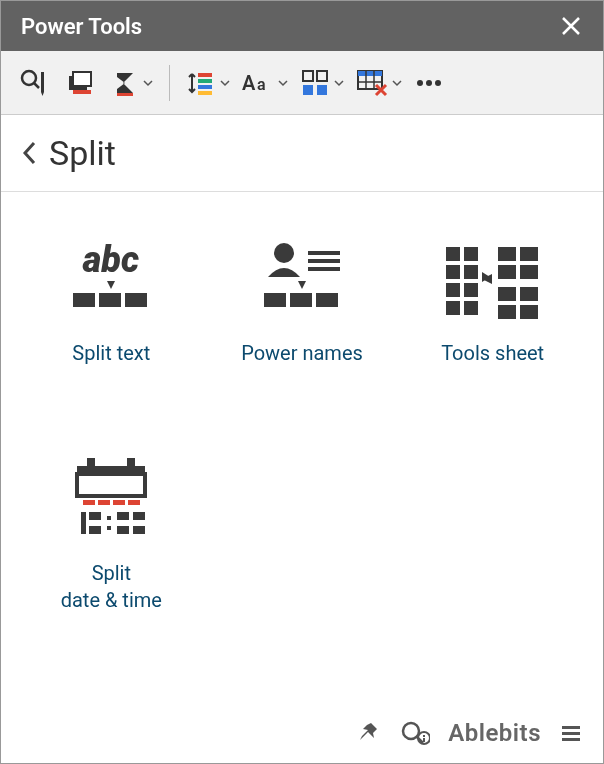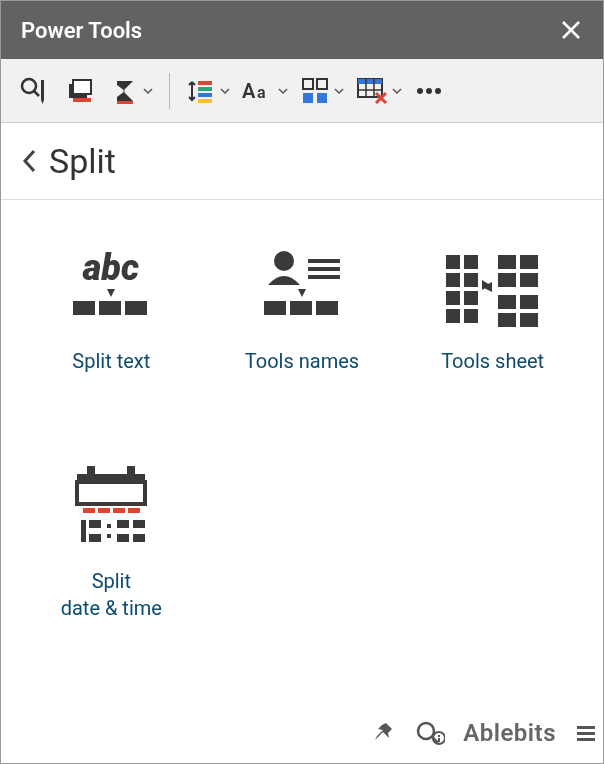--- a/index.html
+++ b/index.html
@@ -8,21 +8,21 @@
     background: #fff;
     width: 604px;
     height: 764px;
     border: 1px solid #999;
     display: flex;
     flex-direction: column;
   }
   .titlebar {
     background: #626262;
     color: #fff;
-    height: 58px;
+    height: 50px;
     display: flex;
     align-items: center;
     justify-content: space-between;
     padding: 0 20px;
   }
   .titlebar h1 {
     font-size: 22px;
     font-weight: 600;
   }
   .close-x {
@@ -100,21 +100,21 @@
     color: #0c4a6e;
     text-align: center;
     margin-top: 8px;
     line-height: 1.35;
   }
   .footer {
     height: 60px;
     display: flex;
     align-items: center;
     justify-content: flex-end;
-    padding: 0 5px;
+    padding: 0 20px;
     gap: 18px;
   }
   .brand {
     font-size: 24px;
     font-weight: 600;
     color: #666;
     letter-spacing: 0.5px;
   }
   .footer-icon {
     cursor: pointer;
@@ -249,21 +249,21 @@
         <path d="M16 40 Q32 22 48 40 Z" fill="#3a3a3a"></path>
         <rect x="56" y="14" width="32" height="4" fill="#3a3a3a"></rect>
         <rect x="56" y="22" width="32" height="4" fill="#3a3a3a"></rect>
         <rect x="56" y="30" width="32" height="4" fill="#3a3a3a"></rect>
         <polygon points="46,44 54,44 50,52" fill="#3a3a3a"></polygon>
         <rect x="12" y="56" width="22" height="14" fill="#3a3a3a"></rect>
         <rect x="38" y="56" width="22" height="14" fill="#3a3a3a"></rect>
         <rect x="64" y="56" width="22" height="14" fill="#3a3a3a"></rect>
       </svg>
     </div>
-    <div class="tile-label">Tools names</div>
+    <div class="tile-label">Power names</div>
   </div>
 
   <div class="tile">
     <div class="icon-box">
       <svg width="110" height="90" viewBox="0 0 110 90">
         <g fill="#3a3a3a">
           <rect x="8" y="10" width="14" height="14"></rect>
             <rect x="26" y="10" width="14" height="14"></rect>
           <rect x="8" y="28" width="14" height="14"></rect>
             <rect x="26" y="28" width="14" height="14"></rect>

